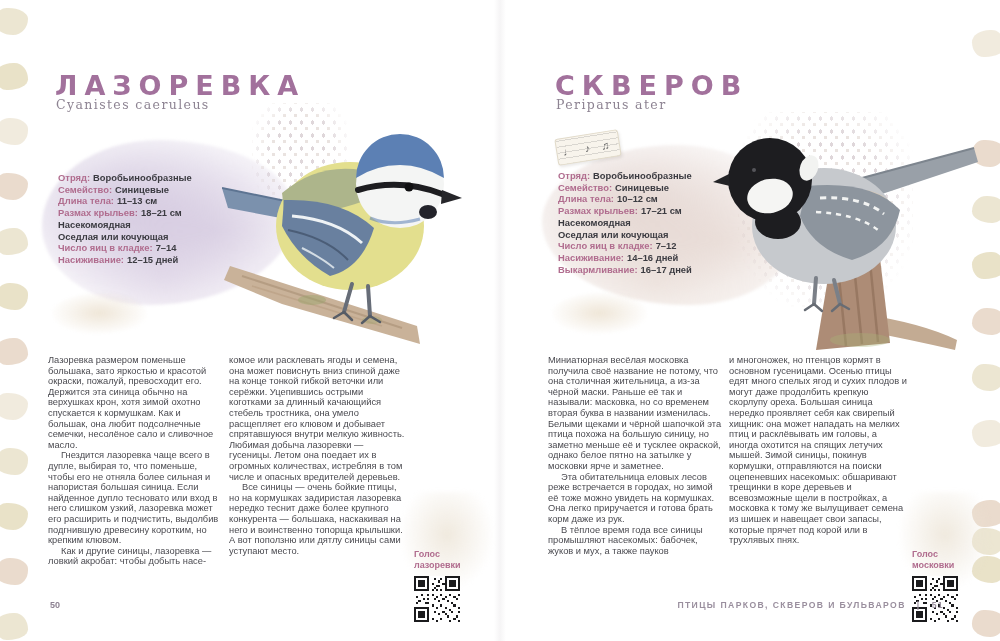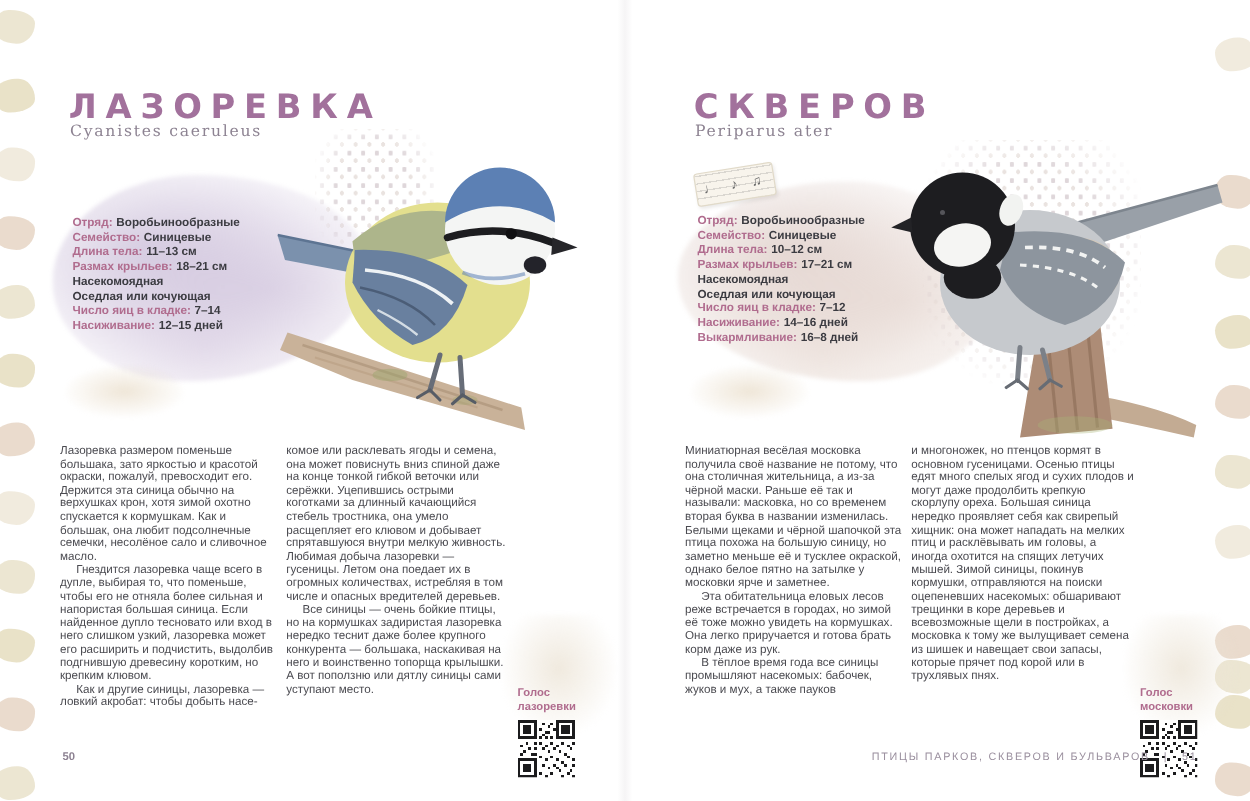--- a/index.html
+++ b/index.html
@@ -79,22 +79,22 @@
     position:absolute;left:556px;top:134px;width:62px;height:25px;
     background:#f8f4ec;border:1px solid #e1dac9;border-radius:3px;
     transform:rotate(-9deg);box-shadow:1px 2px 3px rgba(90,80,70,.12);
     display:flex;align-items:center;justify-content:center;
     color:#6b6b6b;font-size:11px;letter-spacing:4px;
     background-image:repeating-linear-gradient(0deg,rgba(0,0,0,0) 0 5px,rgba(110,110,110,.22) 5px 6px);
   }
   
   .pagenum{position:absolute;font-size:9px;color:#8d8292;font-weight:700;}
   .footer-right{
-    position:absolute;right:42px;top:600px;display:flex;gap:11px;align-items:center;
-    font-size:8.6px;letter-spacing:1.4px;color:#9a8f9e;font-weight:400;
+    position:absolute;right:56px;top:600px;display:flex;gap:11px;align-items:center;
+    font-size:8.6px;letter-spacing:1.4px;color:#9a8f9e;font-weight:700;
   }
 </style>
 </head>
 <body>
 
 <div class="spread">
 
   <svg width="0" height="0" style="position:absolute" aria-hidden="true">
     <defs>
       <symbol id="qr-sym" viewBox="0 0 21 21">
@@ -226,21 +226,21 @@
 
   <div class="info" style="left:558px;top:170px;width:225px;">
     <div class="info-row"><span class="info-label">Отряд:</span><span class="info-value">Воробьинообразные</span></div>
     <div class="info-row"><span class="info-label">Семейство:</span><span class="info-value">Синицевые</span></div>
     <div class="info-row"><span class="info-label">Длина тела:</span><span class="info-value">10–12 см</span></div>
     <div class="info-row"><span class="info-label">Размах крыльев:</span><span class="info-value">17–21 см</span></div>
     <div class="info-row"><span class="info-label"></span><span class="info-value">Насекомоядная</span></div>
     <div class="info-row"><span class="info-label"></span><span class="info-value">Оседлая или кочующая</span></div>
     <div class="info-row"><span class="info-label">Число яиц в кладке:</span><span class="info-value">7–12</span></div>
     <div class="info-row"><span class="info-label">Насиживание:</span><span class="info-value">14–16 дней</span></div>
-    <div class="info-row"><span class="info-label">Выкармливание:</span><span class="info-value">16–8 дней</span></div>
+    <div class="info-row"><span class="info-label">Выкармливание:</span><span class="info-value">16–17 дней</span></div>
   </div>
 
   <div class="dots" style="left:738px;top:112px;width:175px;height:195px;"></div>
 
   <svg style="position:absolute;left:712px;top:118px;" width="278" height="240" viewBox="0 0 278 240" aria-hidden="true">
     <path d="M150,196 Q210,205 245,222 L243,232 Q200,222 148,212 Z" fill="#c3ab93"></path>
     <path d="M118,148 L168,140 L178,225 L104,232 Z" fill="#ad8c76"></path>
     <path d="M126,150 L134,228 M142,148 L150,226 M158,144 L166,224" stroke="#8a6a55" stroke-width="2.5" opacity=".6" fill="none"></path>
     <ellipse cx="148" cy="222" rx="30" ry="7" fill="#aab577" opacity=".35"></ellipse>
     <path d="M150,60 L262,30 L266,44 L158,80 Z" fill="#99a0a8"></path>

